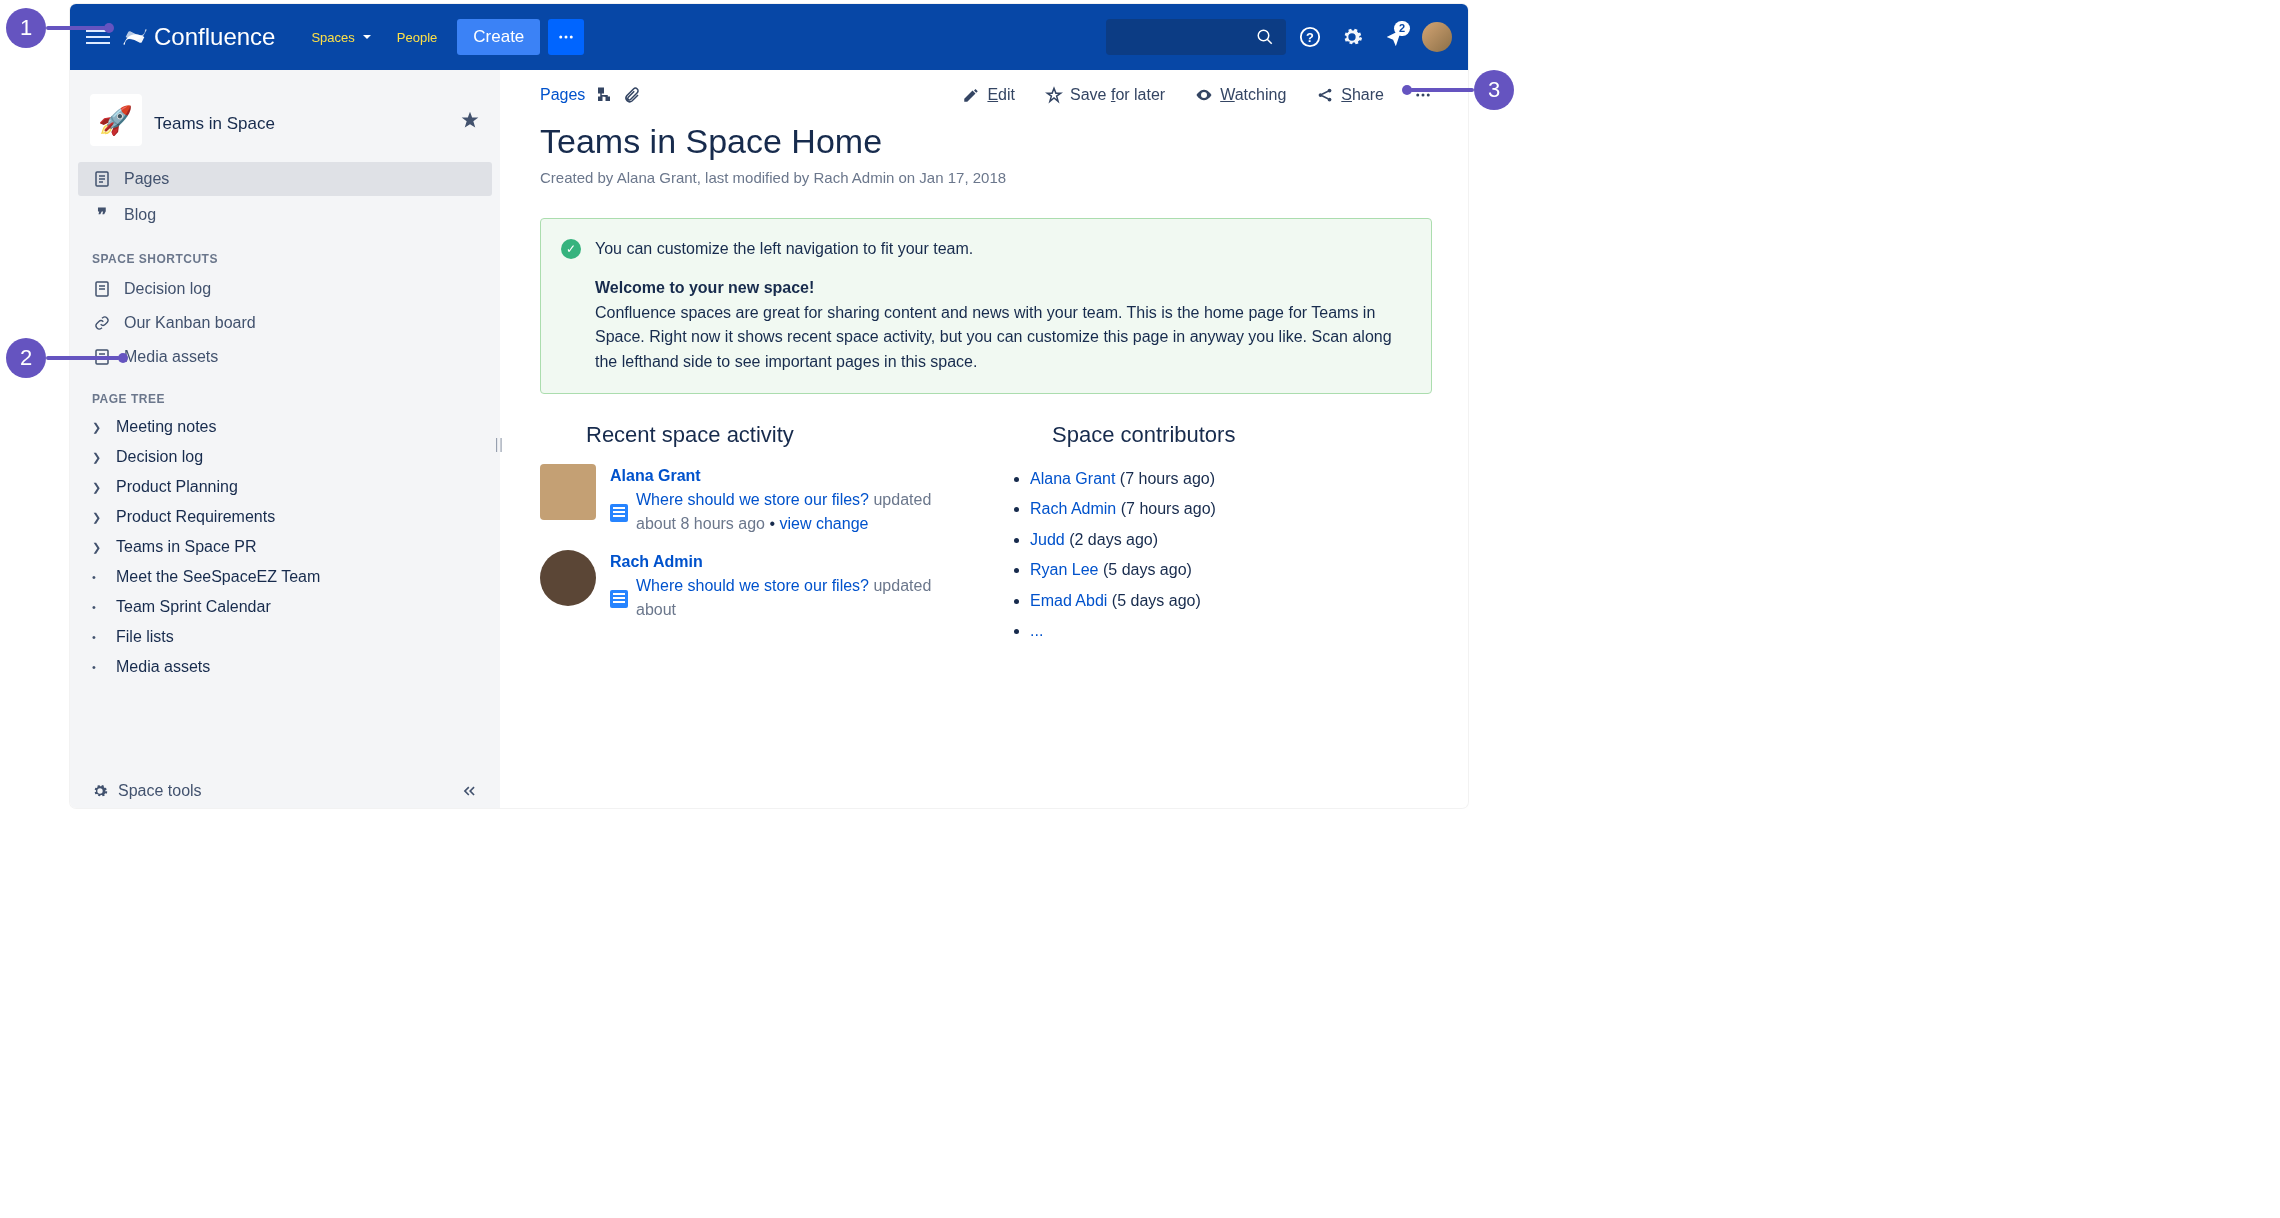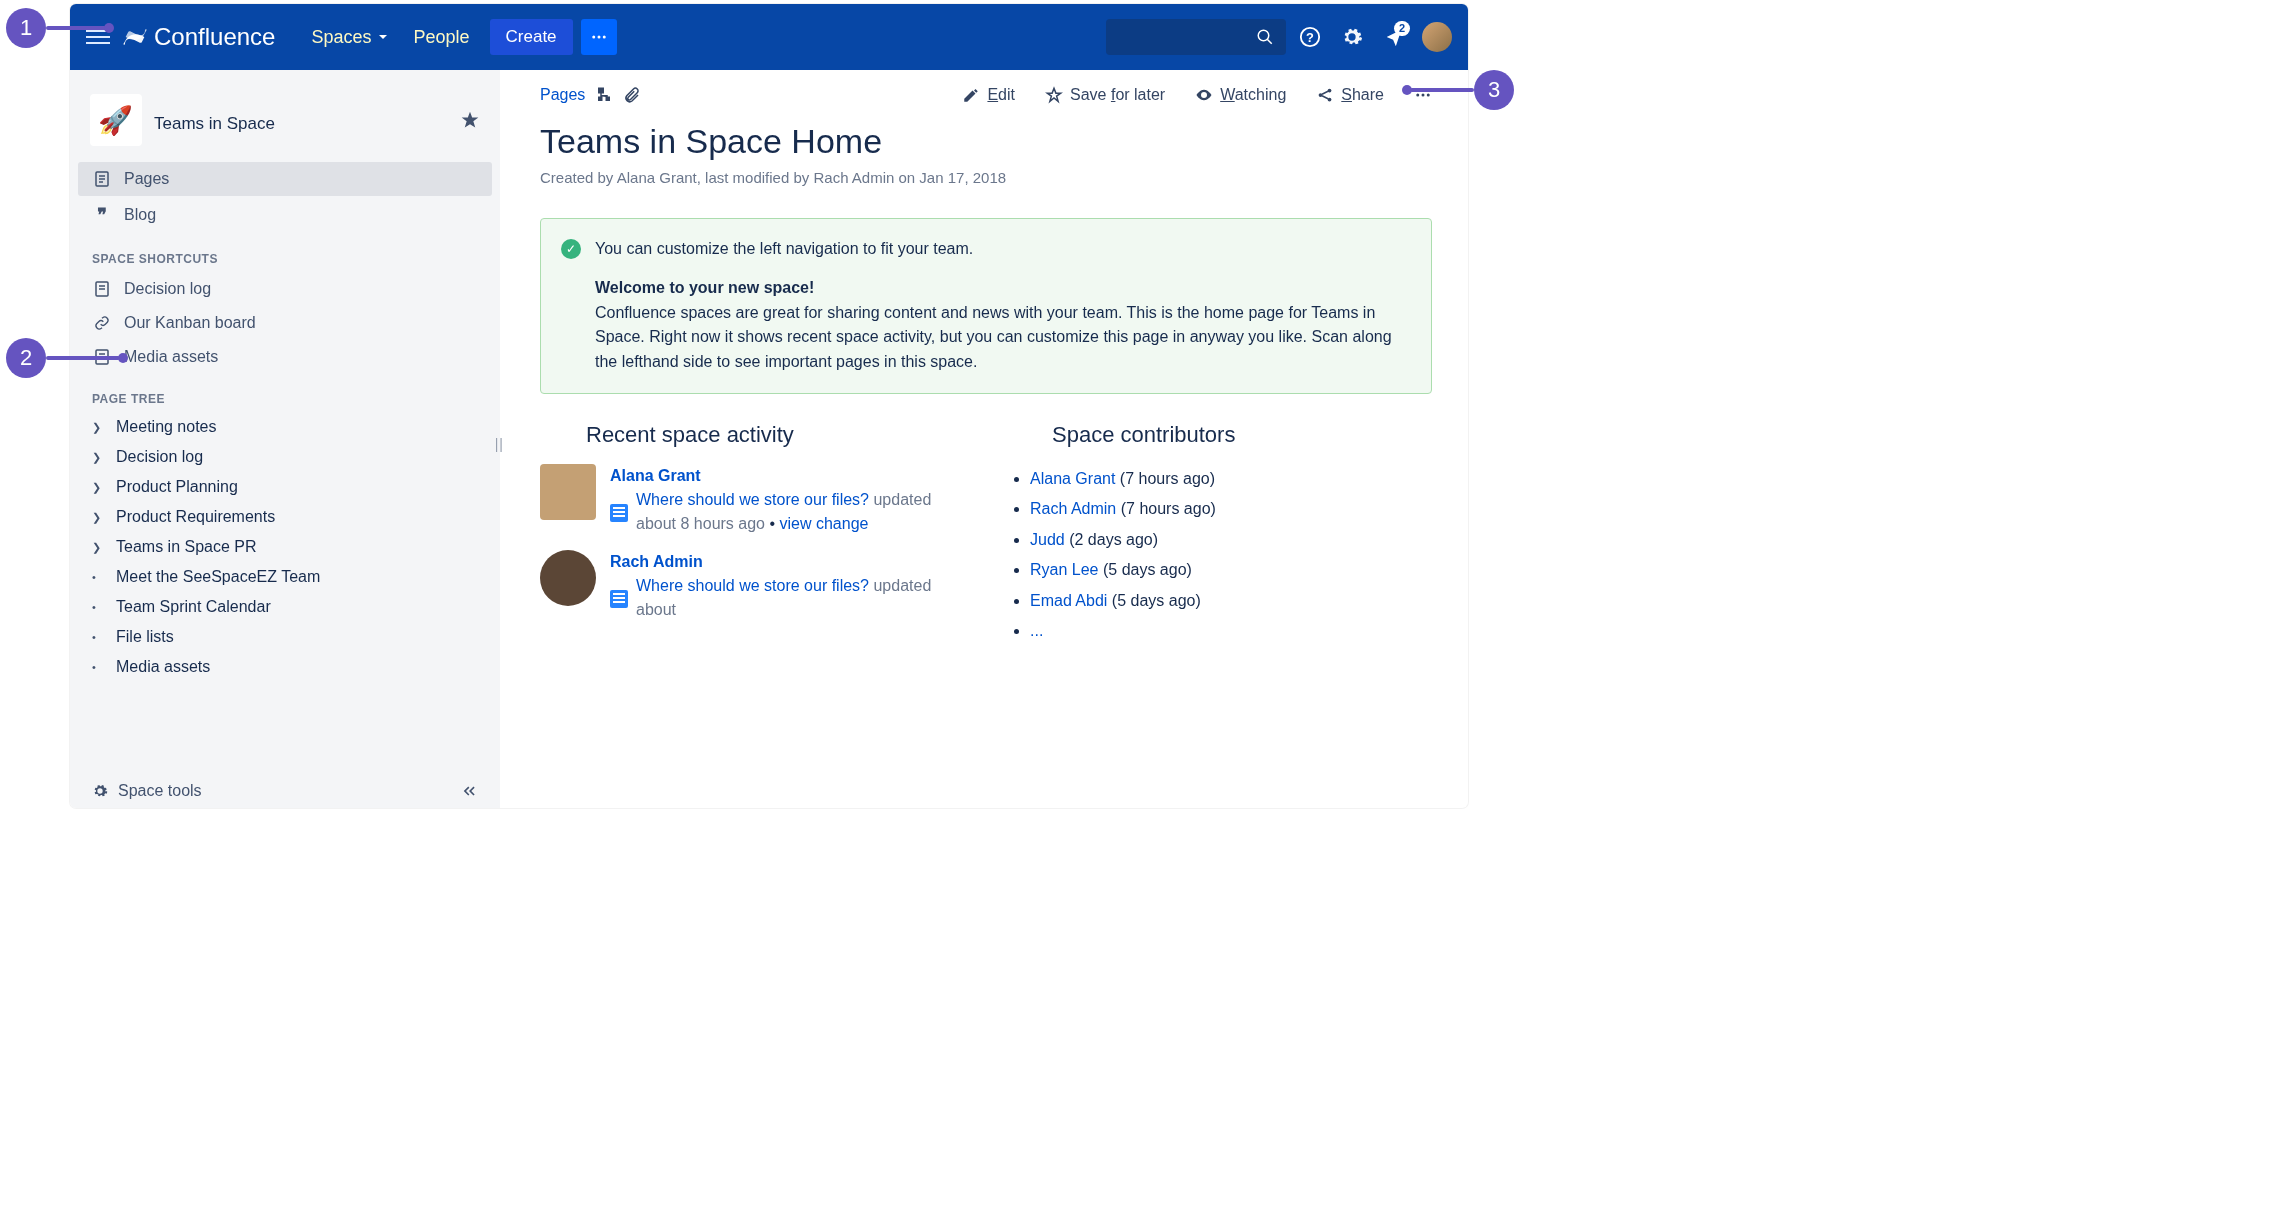--- a/index.html
+++ b/index.html
@@ -12,22 +12,22 @@
 .callout .circle { width: 40px; height: 40px; border-radius: 50%; background: #6554C0; color: #fff; font-size: 22px; font-weight: 500; display: flex; align-items: center; justify-content: center; }
 .callout .line { height: 4px; background: #6554C0; border-radius: 2px; }
 .callout .dot { width: 10px; height: 10px; border-radius: 50%; background: #6554C0; position: absolute; }
 
 
 .topnav { height: 66px; background: #0747A6; display: flex; align-items: center; padding: 0 16px; color: #fff; }
 .topnav .hamburger { width: 24px; height: 24px; display: flex; flex-direction: column; justify-content: center; gap: 4px; cursor: pointer; margin-right: 12px; }
 .topnav .hamburger span { height: 2px; background: #DEEBFF; }
 .logo { display: flex; align-items: center; gap: 6px; font-size: 24px; font-weight: 500; margin-right: 24px; }
 .logo svg { width: 26px; height: 26px; }
-.nav-item { padding: 8px 12px; font-size: 18px; color: #fef9c3; cursor: pointer; display: flex; align-items: center; gap: 6px; }
-.nav-create { background: #1d4ed8; padding: 8px 16px; border-radius: 3px; font-size: 17px; margin-left: 8px; cursor: pointer; }
+.nav-item { padding: 8px 12px; font-size: 13px; color: #fde047; cursor: pointer; display: flex; align-items: center; gap: 6px; }
+.nav-create { background: #3b82f6; padding: 8px 16px; border-radius: 3px; font-size: 17px; margin-left: 8px; cursor: pointer; }
 .nav-more { margin-left: 8px; background: #0065FF; width: 36px; height: 36px; border-radius: 3px; display:flex; align-items:center; justify-content:center; cursor:pointer; }
 .topnav .spacer { flex: 1; }
 .search-box { width: 180px; height: 36px; background: #0C3C84; border-radius: 4px; display: flex; align-items: center; justify-content: flex-end; padding: 0 12px; }
 .nav-icon { width: 36px; height: 36px; display: flex; align-items: center; justify-content: center; cursor: pointer; margin-left: 6px; position: relative; }
 .nav-icon svg { width: 22px; height: 22px; fill: #fff; }
 .nav-badge { position: absolute; top: 2px; right: 2px; background: #fff; color: #0747A6; font-size: 11px; font-weight: 700; border-radius: 8px; padding: 0 5px; height: 15px; line-height: 15px; }
 .avatar { width: 30px; height: 30px; border-radius: 50%; background: linear-gradient(135deg,#d4a574,#8b6f47); margin-left: 10px; cursor: pointer; }
 
 
 .main { display: flex; height: calc(100% - 56px); }

